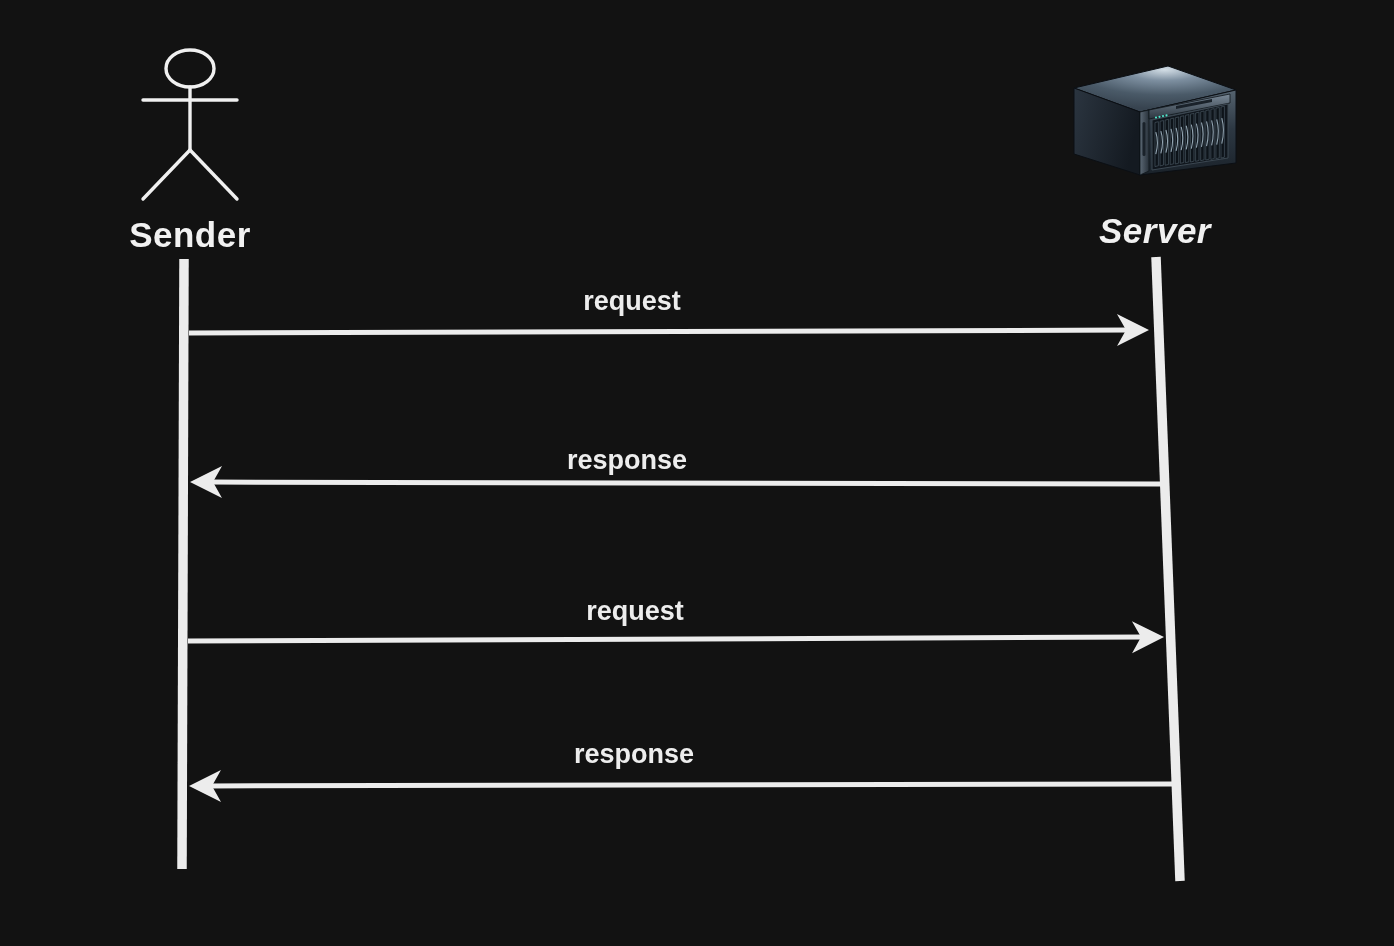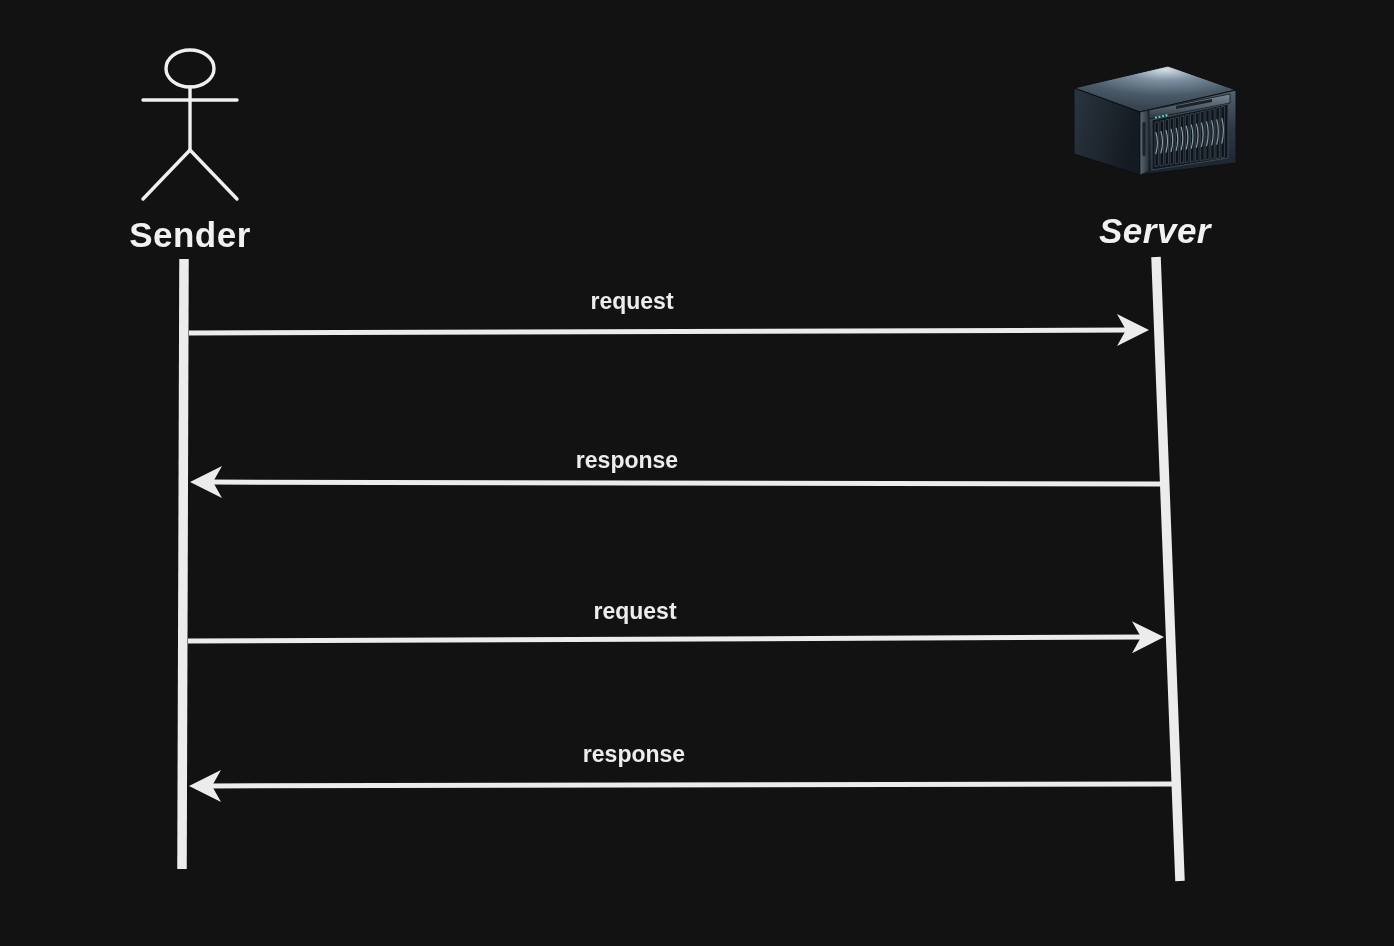--- a/index.html
+++ b/index.html
@@ -33,21 +33,21 @@
     font-size: 35px;
     font-weight: 700;
     text-align: center;
     white-space: nowrap;
     transform: translateX(-50%);
     letter-spacing: 0.5px;
   }
   .message-label {
     position: absolute;
     color: #ededed;
-    font-size: 23px;
+    font-size: 27px;
     font-weight: 700;
     white-space: nowrap;
     transform: translate(-50%, -50%);
   }
 </style>
 </head>
 <body>
 
 <div class="stage">
 

